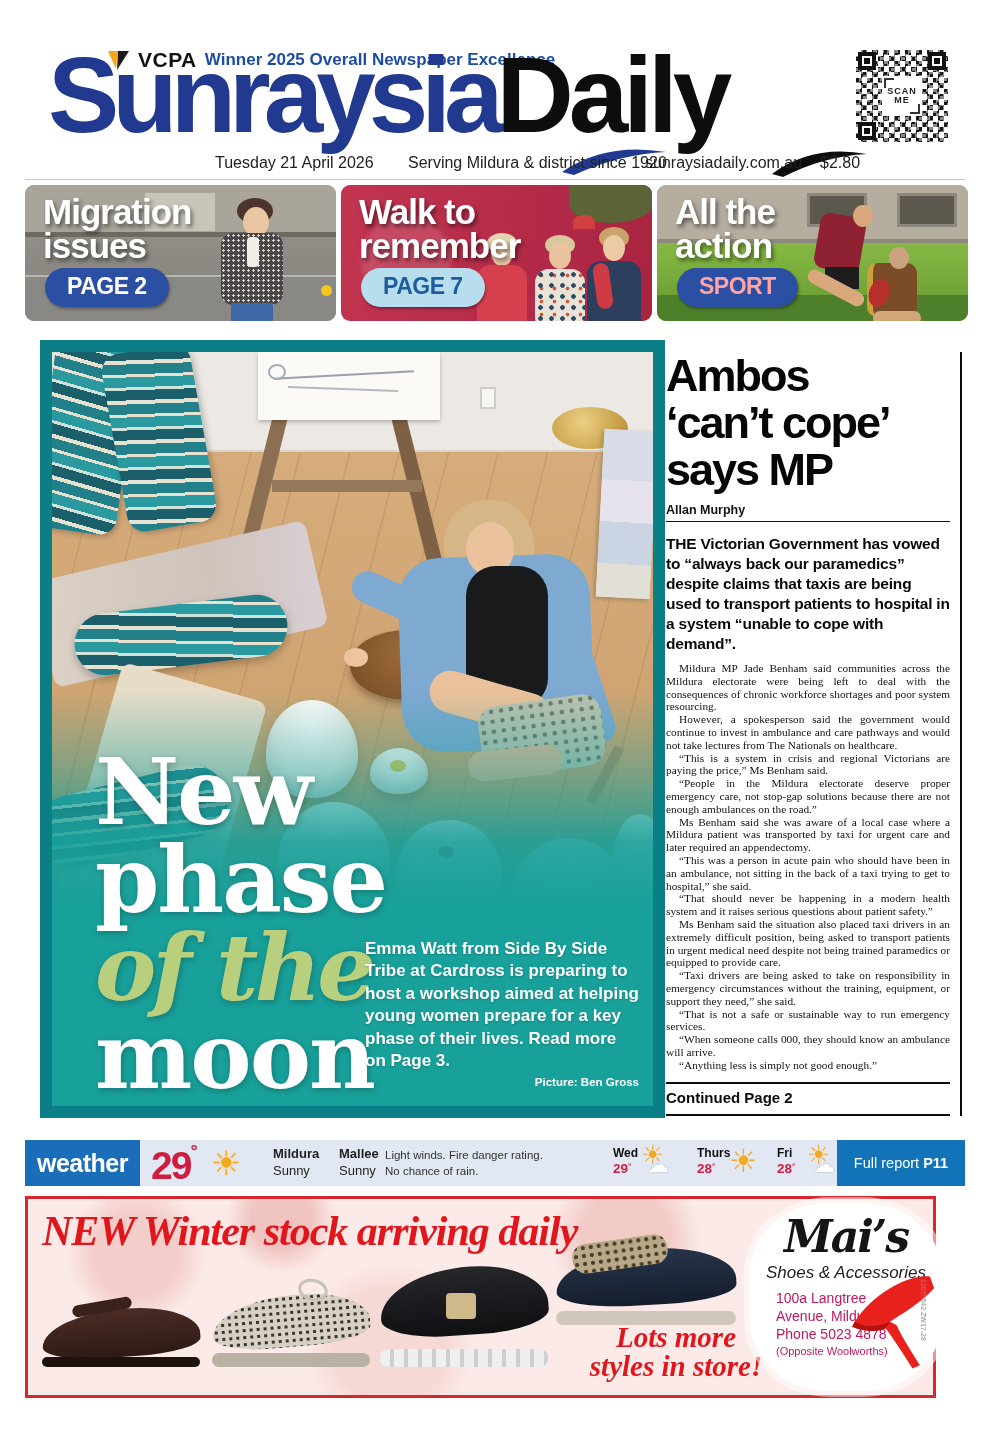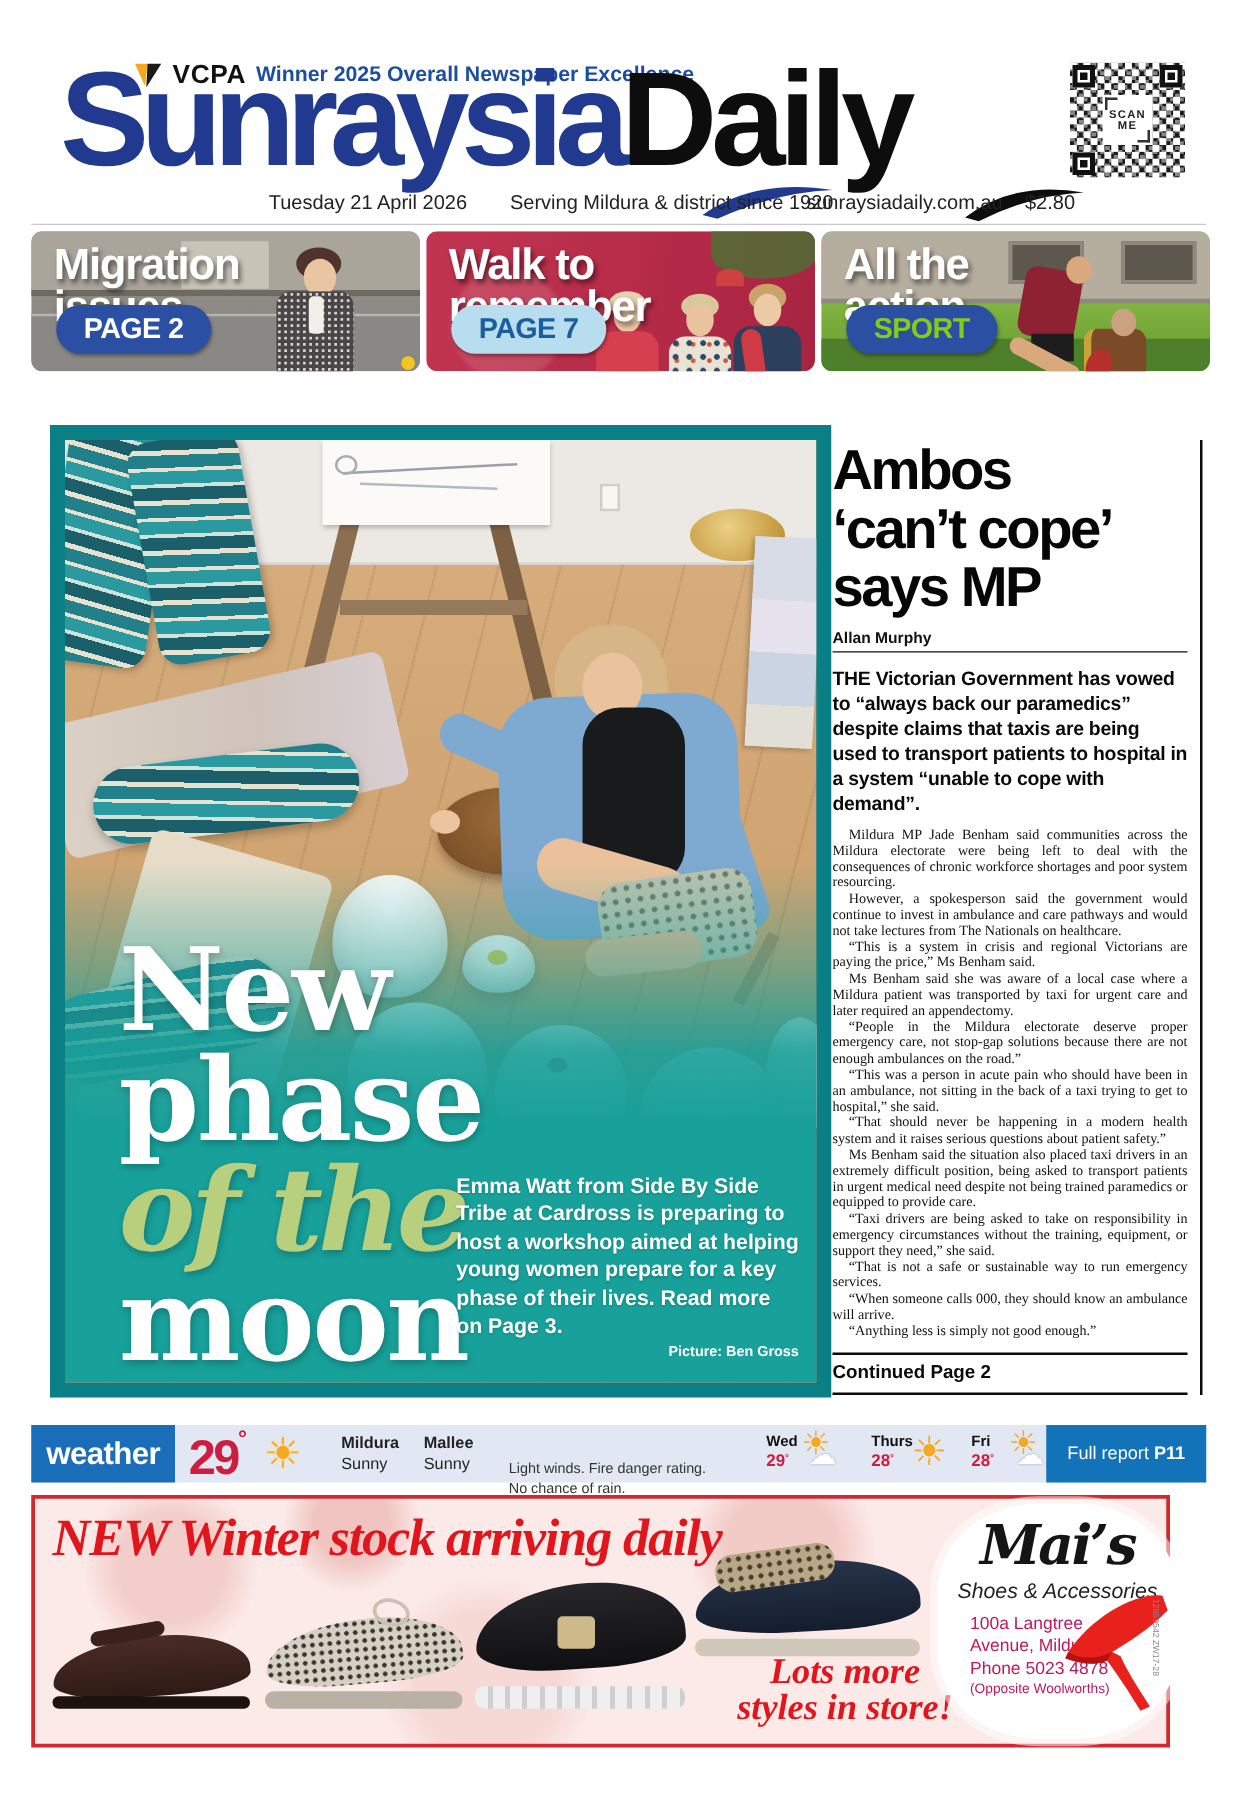--- a/index.html
+++ b/index.html
@@ -25,29 +25,29 @@
   .qr-label { position:absolute; left:26px; top:26px; width:40px; height:40px; background:#fff; display:flex; flex-direction:column; align-items:center; justify-content:center; font-size:9px; font-weight:bold; color:#222; line-height:1.05; letter-spacing:1px; }
   .qr-label::before, .qr-label::after { content:""; position:absolute; width:8px; height:8px; }
   .qr-label::before { left:2px; top:2px; border-left:2px solid #333; border-top:2px solid #333; }
   .qr-label::after { right:2px; bottom:2px; border-right:2px solid #333; border-bottom:2px solid #333; }
   .dateline { position:absolute; top:154px; left:0; width:990px; font-size:16px; color:#222; }
   .dateline span { position:absolute; white-space:nowrap; }
   .dl-date { left:215px; } .dl-tagline { left:408px; } .dl-web { left:645px; } .dl-price { left:820px; }
   .masthead-rule { position:absolute; left:25px; top:179px; width:940px; height:1px; background:#c9c9c9; }
 
   
-  .promo { position:absolute; top:185px; width:311px; height:112px; border-radius:9px; overflow:hidden; }
+  .promo { position:absolute; top:185px; width:311px; height:136px; border-radius:9px; overflow:hidden; }
   .promo-1 { left:25px; } .promo-2 { left:341px; } .promo-3 { left:657px; }
   .promo .scene, .promo .scene div { position:absolute; }
   .promo h2 { position:absolute; left:18px; top:10px; z-index:3; color:#fff; font-size:35px; line-height:0.98; font-weight:bold; letter-spacing:-1px; text-shadow:2px 3px 4px rgba(0,0,0,.5); }
   .promo h2 span { display:block; }
   .pill { position:absolute; left:20px; bottom:14px; z-index:3; padding:5px 22px 7px; border-radius:22px; font-weight:bold; font-size:23px; letter-spacing:-0.5px; box-shadow:1px 2px 3px rgba(0,0,0,.35); }
   .pill-blue { background:#2b4fa3; color:#fff; }
   .pill-lblue { background:#b7ddef; color:#1c5d9e; }
-  .pill-sport { background:#2b4fa3; color:#84cc16; }
+  .pill-sport { background:#2b4fa3; color:#fca5a5; }
   
   .s1 { inset:0; background:linear-gradient(#a09c94 0%, #8f8c86 45%, #83817c 100%); }
   .s1 .bld { left:0; top:0; width:100%; height:52px; background:#aaa59b; border-bottom:5px solid #6e6a62; }
   .s1 .win { left:120px; top:8px; width:70px; height:38px; background:#c9c4b8; }
   .s1 .road { left:0; bottom:0; width:100%; height:46px; background:#8a8884; border-top:2px solid #b9b6b0; }
   .s1 .hair { left:212px; top:13px; width:36px; height:26px; background:#4e342c; border-radius:50%; }
   .s1 .head { left:218px; top:22px; width:26px; height:30px; background:#e9c5a2; border-radius:50%; }
   .s1 .jacket { left:196px; top:48px; width:62px; height:72px; border-radius:12px; background-color:#4a4547; background-image:radial-gradient(#d8d4d2 1px, transparent 1.4px); background-size:5px 5px; }
   .s1 .shirt { left:222px; top:52px; width:12px; height:30px; background:#f2efe8; border-radius:4px; }
   .s1 .jeans { left:206px; top:118px; width:42px; height:28px; background:#3c68a8; }
@@ -148,21 +148,21 @@
 
   
   .weather { position:absolute; left:25px; top:1140px; width:940px; height:46px; background:#e2e8f3; }
   .w-label { position:absolute; left:0; top:0; width:115px; height:46px; background:#1a6db8; color:#fff; font-weight:bold; font-size:25px; display:flex; align-items:center; justify-content:center; letter-spacing:-0.5px; }
   .w-temp { position:absolute; left:126px; top:1px; font-weight:bold; font-size:39px; color:#cf1d40; letter-spacing:-2px; }
   .w-temp sup { font-size:18px; vertical-align:22px; letter-spacing:0; }
   .w-sun { position:absolute; left:186px; top:3px; font-family:"DejaVu Sans", sans-serif; font-size:34px; color:#f6a821; text-shadow:0 0 3px #fbd87e; }
   .w-loc { position:absolute; top:6px; font-size:13px; color:#222; line-height:1.3; }
   .w-loc b { display:block; }
   .w-loc1 { left:248px; } .w-loc2 { left:314px; }
-  .w-note { position:absolute; left:382px; top:8px; font-size:11.5px; color:#333; line-height:1.35;margin-top:20px; }
+  .w-note { position:absolute; left:360px; top:8px; font-size:11.5px; color:#333; line-height:1.35; }
   .w-day { position:absolute; top:6px; font-size:12px; line-height:1.25; }
   .w-day b { color:#111; display:block; }
   .w-day .t { color:#cf1d40; font-weight:bold; font-size:13.5px; }
   .w-day .t sup { font-size:8px; vertical-align:4px; }
   .w-d1 { left:588px; } .w-d2 { left:672px; } .w-d3 { left:752px; }
   .w-icon { position:absolute; top:2px; width:34px; height:40px; font-family:"DejaVu Sans", sans-serif; }
   .w-i1 { left:614px; } .w-i2 { left:702px; } .w-i3 { left:780px; }
   .w-icon .s { position:absolute; left:2px; top:-2px; font-size:26px; color:#f6a821; }
   .w-icon .c { position:absolute; left:8px; top:10px; font-size:22px; color:#fff; text-shadow:0 0 2px #9aa2af; }
   .w-icon.sun-only .s { font-size:32px; top:0; }
@@ -370,22 +370,22 @@
       <span>Ambos</span>
       <span>‘can’t cope’</span>
       <span>says MP</span>
     </h1>
     <div class="a-byline">Allan Murphy</div>
     <div class="a-lead">THE Victorian Government has vowed to “always back our paramedics” despite claims that taxis are being used to transport patients to hospital in a system “unable to cope with demand”.</div>
     <div class="a-body">
       <p>Mildura MP Jade Benham said communities across the Mildura electorate were being left to deal with the consequences of chronic workforce shortages and poor system resourcing.</p>
       <p>However, a spokesperson said the government would continue to invest in ambulance and care pathways and would not take lectures from The Nationals on healthcare.</p>
       <p>“This is a system in crisis and regional Victorians are paying the price,” Ms Benham said.</p>
+      <p>“People in the Mildura electorate deserve proper emergency care, not stop-gap solutions because there are not enough ambulances on the road.”</p>
       <p>Ms Benham said she was aware of a local case where a Mildura patient was transported by taxi for urgent care and later required an appendectomy.</p>
-      <p>“People in the Mildura electorate deserve proper emergency care, not stop-gap solutions because there are not enough ambulances on the road.”</p>
       <p>“This was a person in acute pain who should have been in an ambulance, not sitting in the back of a taxi trying to get to hospital,” she said.</p>
       <p>“That should never be happening in a modern health system and it raises serious questions about patient safety.”</p>
       <p>Ms Benham said the situation also placed taxi drivers in an extremely difficult position, being asked to transport patients in urgent medical need despite not being trained paramedics or equipped to provide care.</p>
       <p>“Taxi drivers are being asked to take on responsibility in emergency circumstances without the training, equipment, or support they need,” she said.</p>
       <p>“That is not a safe or sustainable way to run emergency services.</p>
       <p>“When someone calls 000, they should know an ambulance will arrive.</p>
       <p>“Anything less is simply not good enough.”</p>
     </div>
     <div class="a-continued">Continued Page 2</div>
   </aside>

